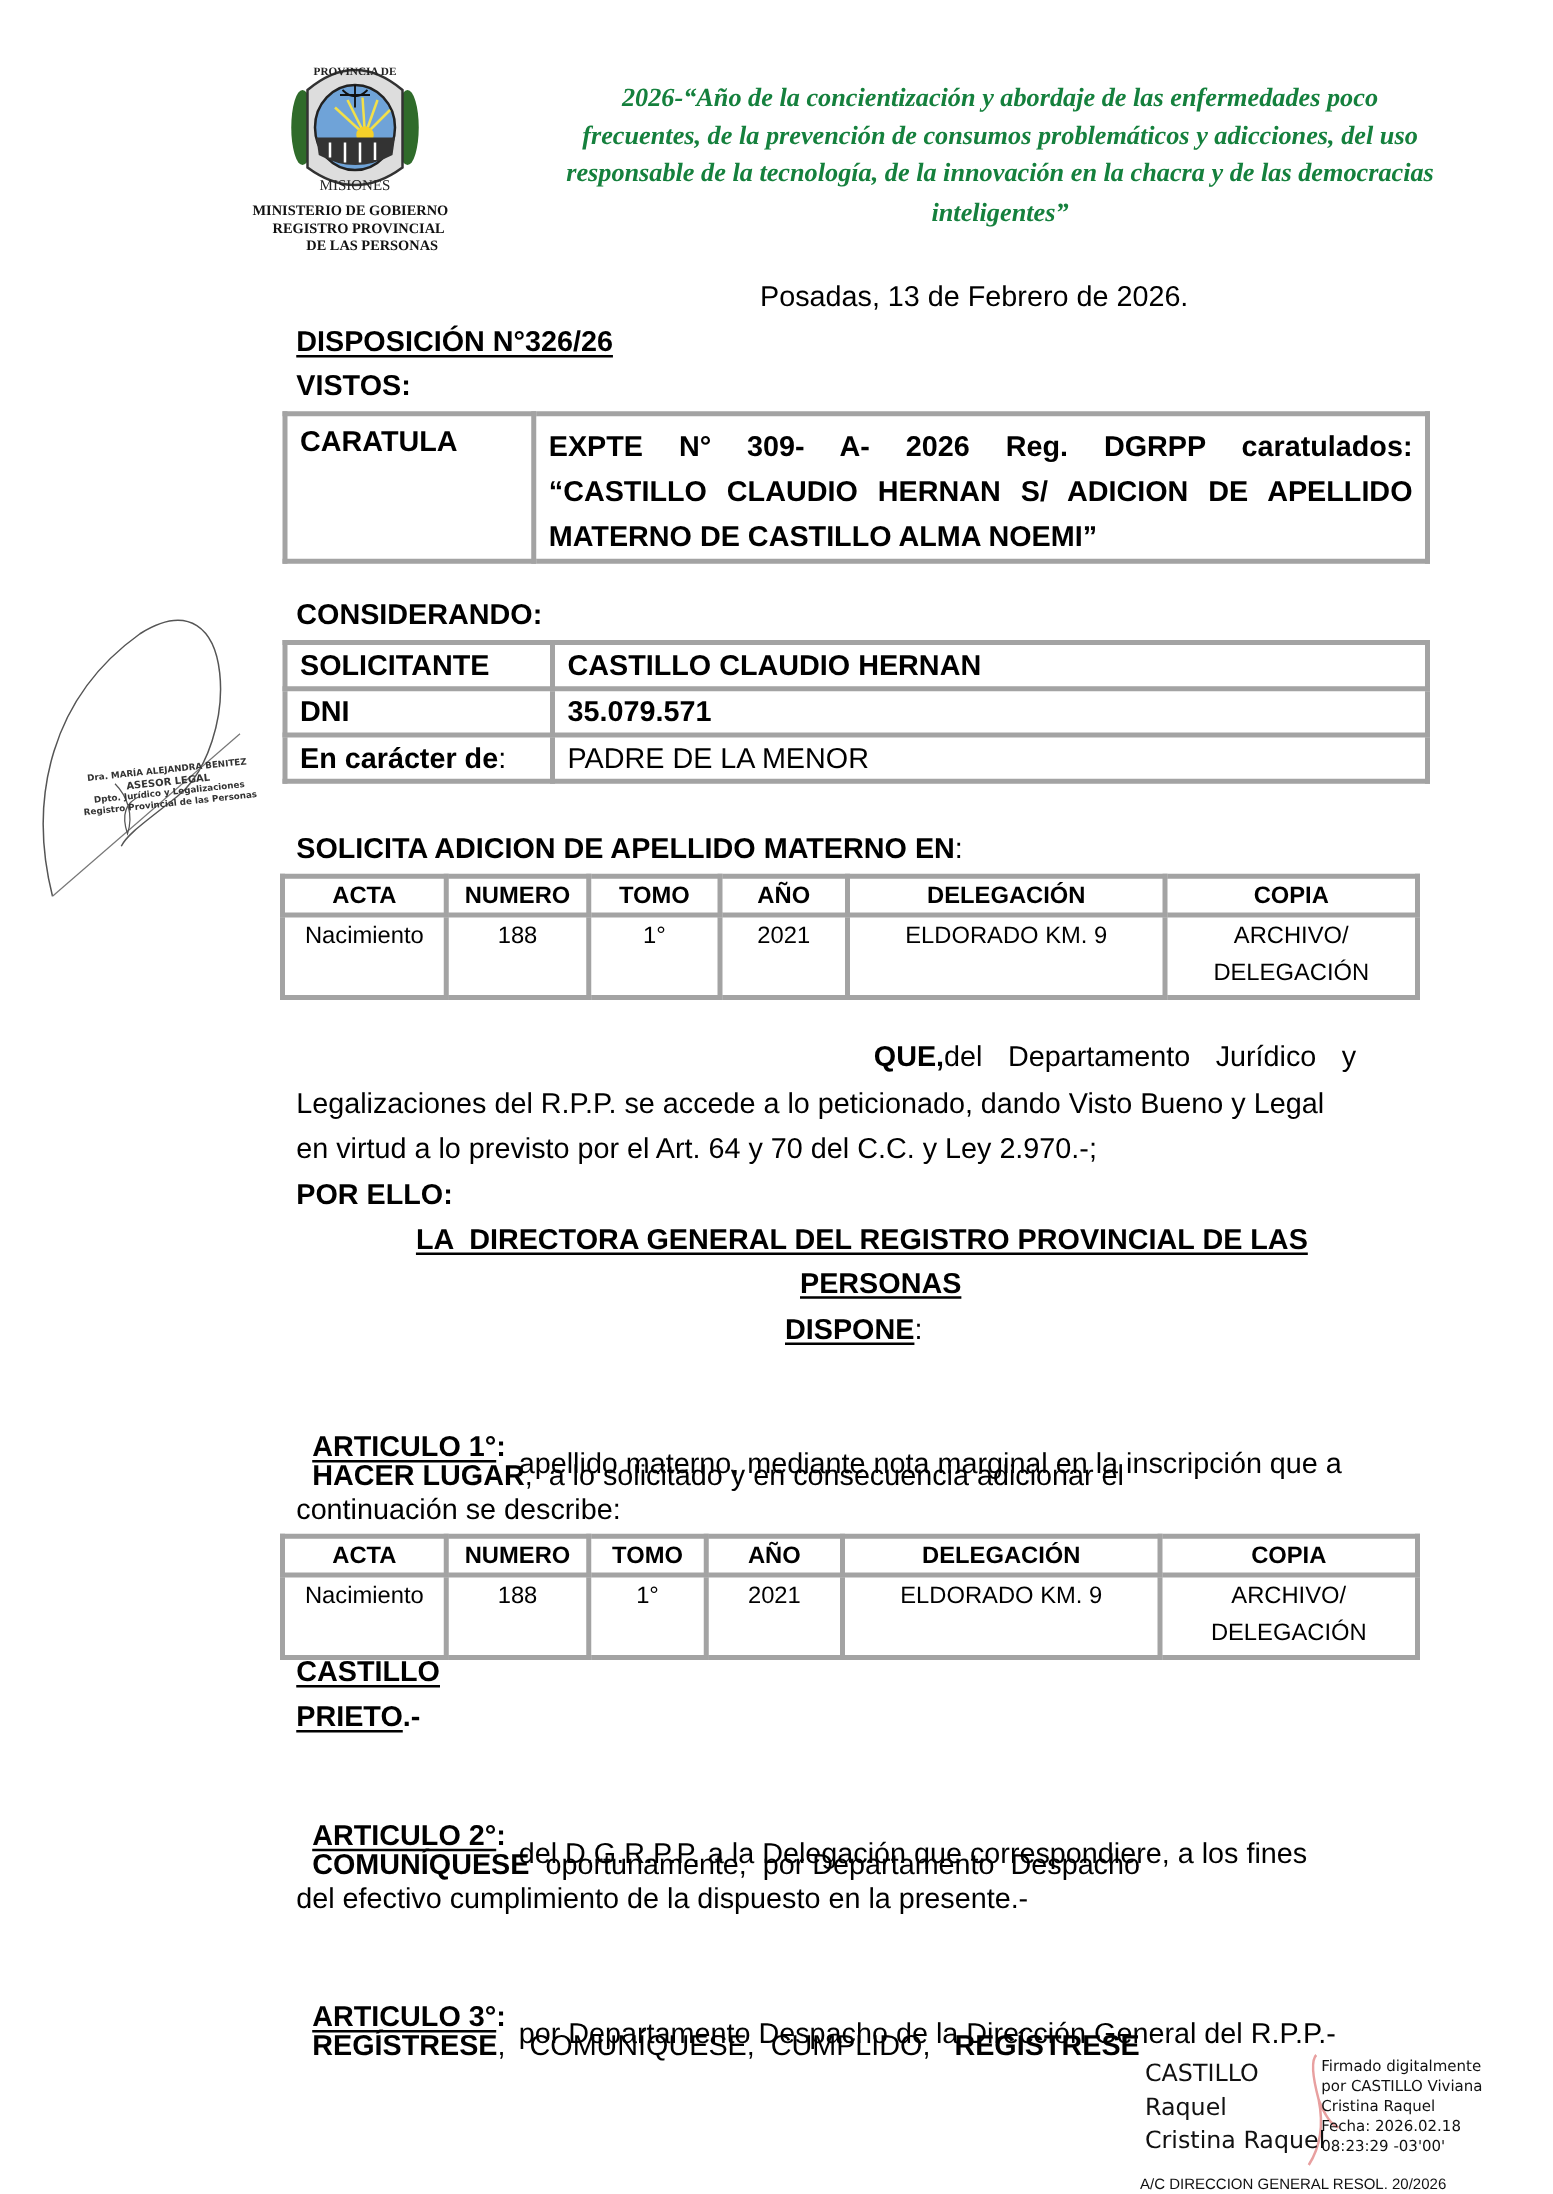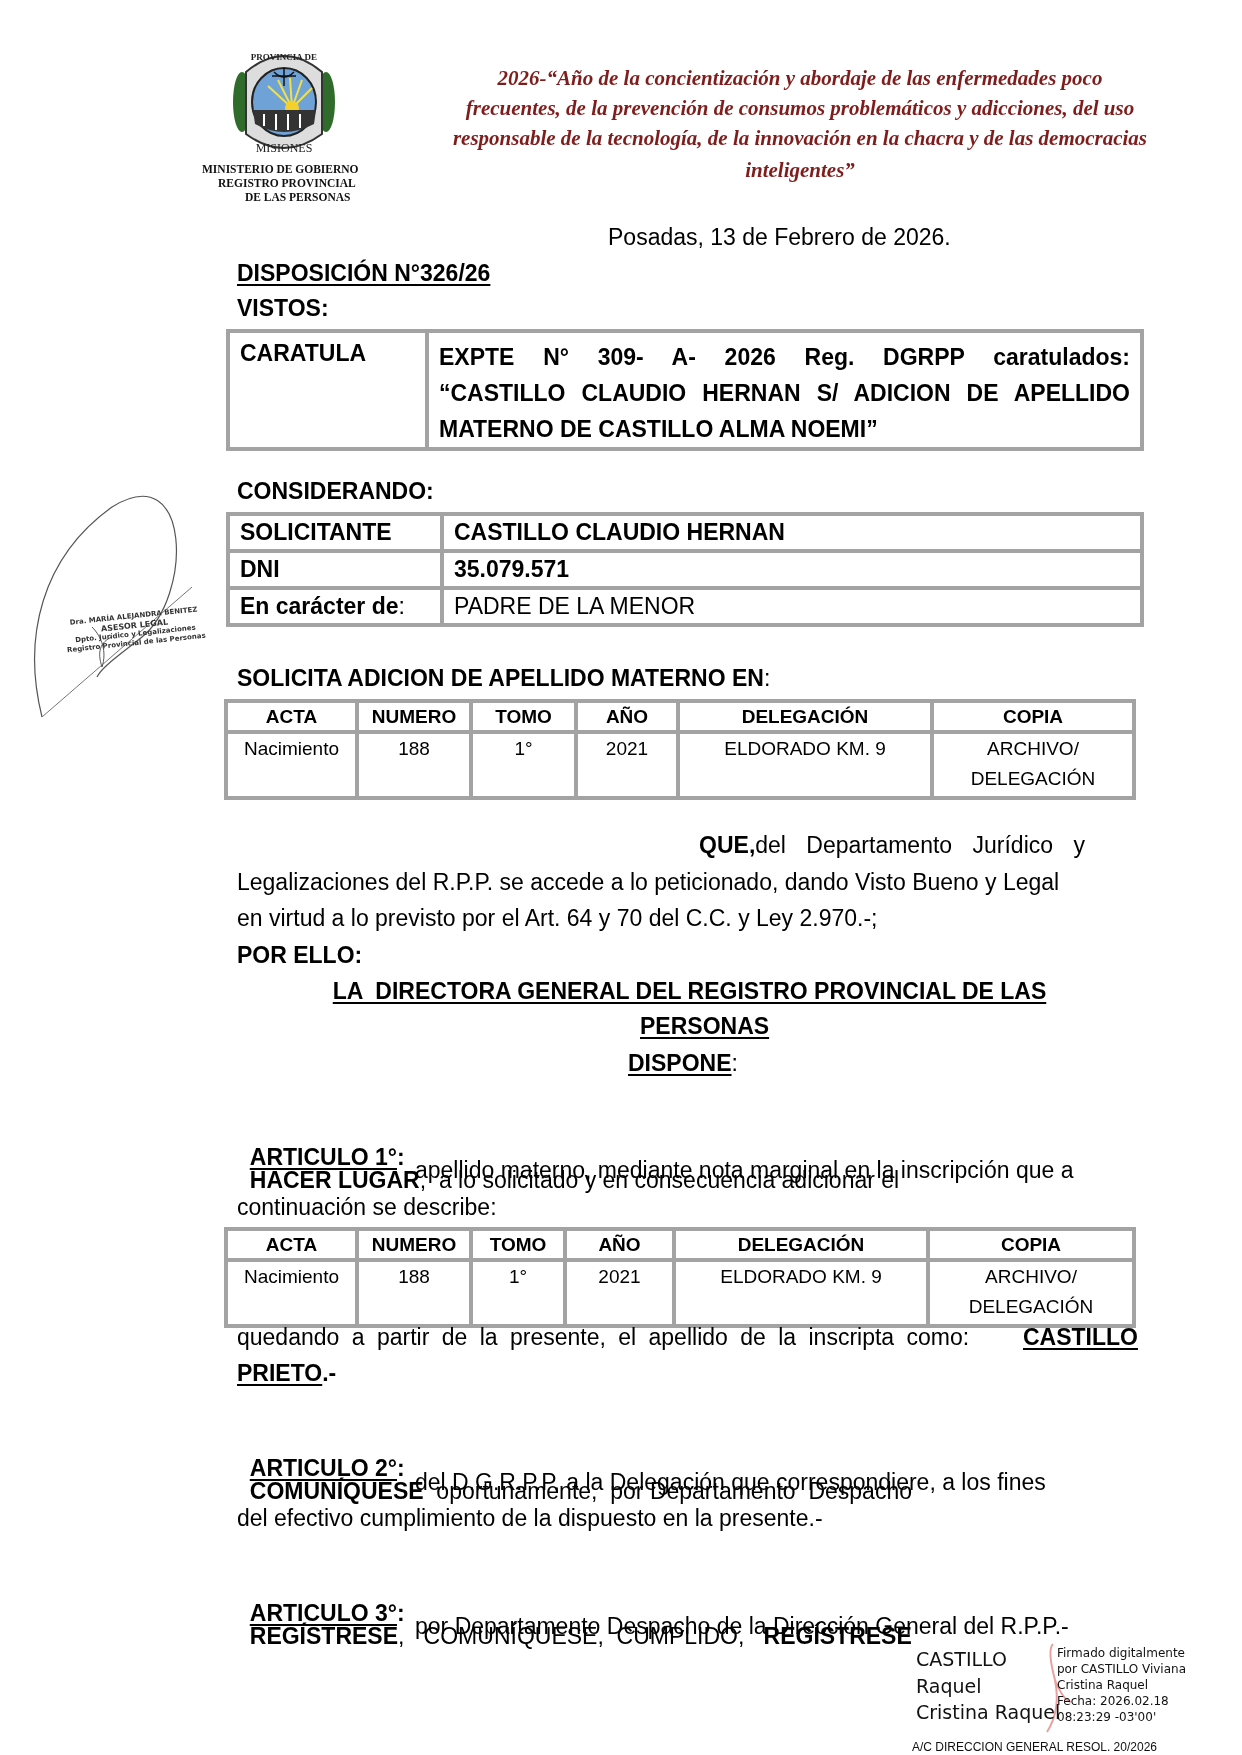--- a/index.html
+++ b/index.html
@@ -2,21 +2,21 @@
 <html><head>
 <meta charset="utf-8">
 <style>
   html,body{margin:0;padding:0;background:#fff;}
   body{width:1242px;height:1755px;position:relative;overflow:hidden;font-family:"Liberation Sans",sans-serif;color:#000;}
   .abs{position:absolute;}
   .t{font-family:"Liberation Sans",sans-serif;font-size:23px;line-height:1;white-space:nowrap;}
   .b{font-weight:bold;}
   .u{text-decoration:underline;text-decoration-thickness:2px;text-underline-offset:3px;}
   
-  .motto{position:absolute;left:420px;width:760px;text-align:center;font-family:"Liberation Serif",serif;font-style:italic;font-weight:bold;font-size:21px;color:#7f1d1d;line-height:1;white-space:nowrap;}
+  .motto{position:absolute;left:420px;width:760px;text-align:center;font-family:"Liberation Serif",serif;font-style:italic;font-weight:bold;font-size:21px;color:#15803d;line-height:1;white-space:nowrap;}
   .ministry{position:absolute;font-family:"Liberation Serif",serif;font-weight:bold;font-size:11.5px;line-height:1;white-space:nowrap;color:#111;}
   
   table{border-collapse:collapse;position:absolute;}
   td,th{border:4px solid #a3a3a3;padding:0;vertical-align:top;}
   .tcar td{font-weight:bold;font-size:23px;}
   .tsol td{font-size:23px;height:33px;vertical-align:middle;padding-left:10px;}
   .tact th{font-size:19px;font-weight:bold;text-align:center;height:27px;vertical-align:middle;}
   .tact td{font-size:19px;text-align:center;line-height:30px;height:62px;}
   .justify{text-align:justify;text-align-last:justify;}
   .sigbig{position:absolute;font-family:"DejaVu Sans",sans-serif;font-size:19px;line-height:1;color:#111;white-space:nowrap;}
@@ -168,21 +168,20 @@
     <td>ELDORADO KM. 9</td>
     <td>
           <div>ARCHIVO/</div>
           <div>DELEGACIÓN</div>
         </td>
   </tr>
 </tbody>
   </table>
 
 <div class="abs t" style="left:237px;top:1326px;width:901px;display:flex;justify-content:space-between;">
-  <span style="word-spacing:6px;">quedando a partir de la presente, el apellido de la inscripta como:</span>
   <span class="b u">CASTILLO</span>
 </div>
 <div class="abs t" style="left:237px;top:1362px;"><span class="b u">PRIETO</span><span class="b">.-</span></div>
 
 <div class="abs t" style="left:237px;top:1434px;white-space:pre;">
   <span class="b u">ARTICULO 2°</span><span class="b">:</span>
   <span class="b">COMUNÍQUESE</span>  <span>oportunamente,  por Departamento  Despacho</span>
 </div>
 <div class="abs t" style="left:415px;top:1471px;">del D.G.R.P.P, a la Delegación que correspondiere, a los fines</div>
 <div class="abs t" style="left:237px;top:1507px;">del efectivo cumplimiento de la dispuesto en la presente.-</div>

